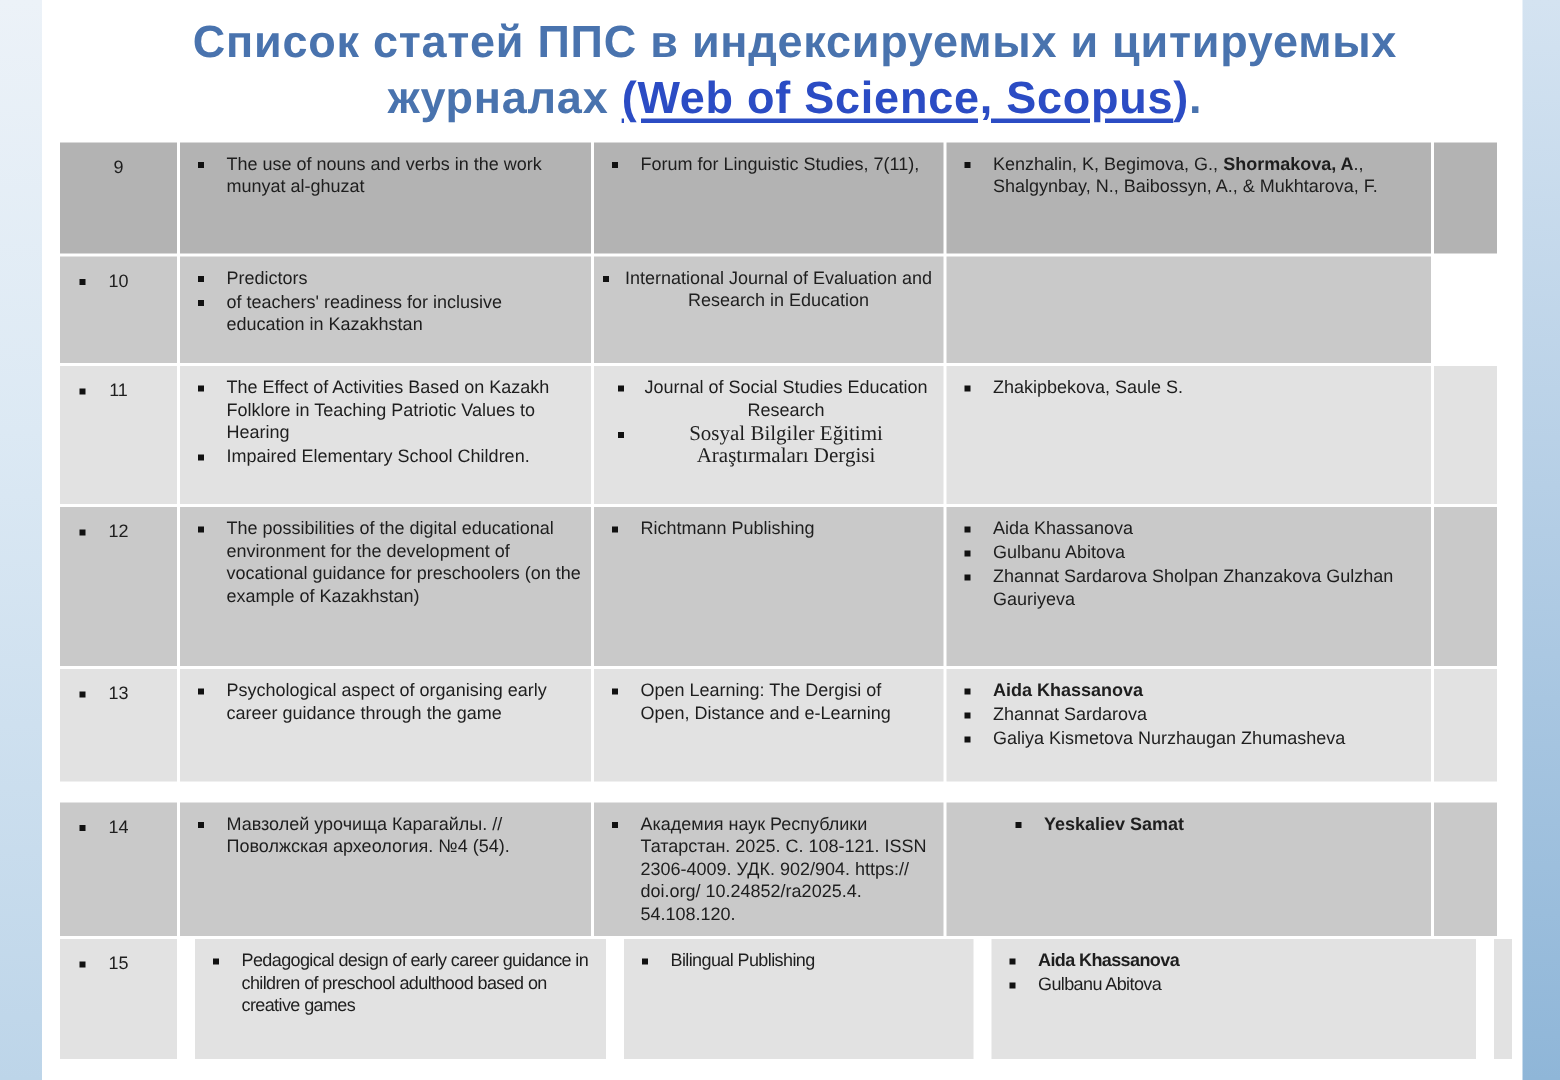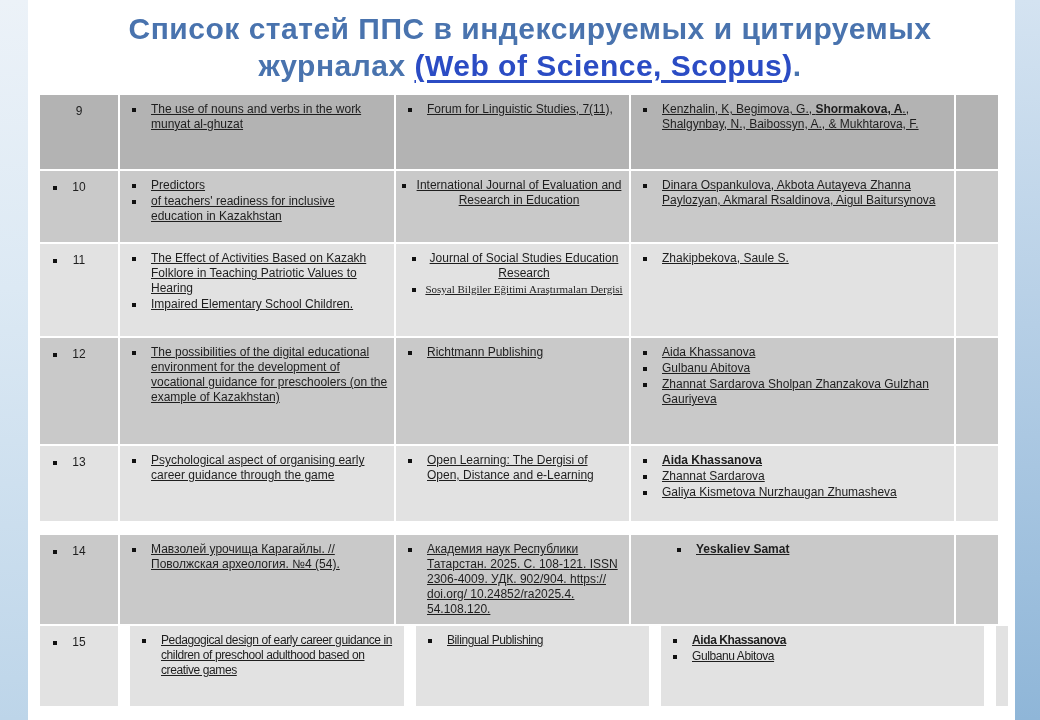--- a/index.html
+++ b/index.html
@@ -20,26 +20,26 @@
   .title .u{text-decoration:underline;text-decoration-thickness:3px;text-underline-offset:4px;}
 
   .tbl{
     position:absolute;left:40px;top:95px;width:958px;
     display:flex;flex-direction:column;gap:2px;background:#ffffff;
   }
   .row{display:grid;grid-template-columns:78px 274px 233px 323px 1fr;gap:2px;}
   .cell{padding:7px 6px 6px 6px;color:#1e1e1e;font-size:12px;line-height:15px;}
   .cell.num{position:relative;text-align:center;padding-top:9px;}
   .cell.num .blt{position:absolute;left:13px;top:15px;}
-  .item{display:flex;align-items:flex-start;padding-left:6px;margin-bottom:1px;text-decoration:underline;}
+  .item{display:flex;align-items:flex-start;padding-left:6px;margin-bottom:1px;}
   .item .blt{margin-top:6px;margin-right:15px;}
   .blt{display:inline-block;width:4px;height:4px;background:#111;flex:none;}
   .item.center{justify-content:center;text-align:center;padding-left:0;}
   .item.center .blt{margin-right:9px;}
-  .item.serif .txt{font-family:"Liberation Serif",serif;font-size:11px;}
+  .item.serif .txt{font-family:"Liberation Serif",serif;font-size:14px;}
   .txt{display:inline-block;max-width:100%;}
   .row.narrow .txt{letter-spacing:-0.4px;}
   .b{font-weight:bold;}
 </style>
 </head>
 <body>
 
 <div class="edge left"></div>
 <div class="edge right"></div>
 
@@ -82,26 +82,20 @@
           <span class="blt"></span>
           <span class="txt"><span>of teachers' readiness for inclusive education in Kazakhstan</span></span>
         </div>
       </div>
       <div class="cell" style="background: rgb(201, 201, 201);">
         <div class="item center">
           <span class="blt"></span>
           <span class="txt"><span>International Journal of Evaluation and Research in Education</span></span>
         </div>
       </div>
-      <div class="cell" style="background: rgb(201, 201, 201);">
-        <div class="item">
-          <span class="blt"></span>
-          <span class="txt"><span>Dinara Ospankulova, Akbota Autayeva Zhanna Paylozyan, Akmaral Rsaldinova, Aigul Baitursynova</span></span>
-        </div>
-      </div>
       <div class="cell" style="background: rgb(201, 201, 201);"></div>
     </div>
     <div class="row" style="min-height: 92px;">
       <div class="cell num" style="background: rgb(226, 226, 226);"><span class="blt"></span><span>11</span></div>
       <div class="cell" style="background: rgb(226, 226, 226);">
         <div class="item">
           <span class="blt"></span>
           <span class="txt"><span>The Effect of Activities Based on Kazakh Folklore in Teaching Patriotic Values to Hearing</span></span>
         </div>
         <div class="item">

